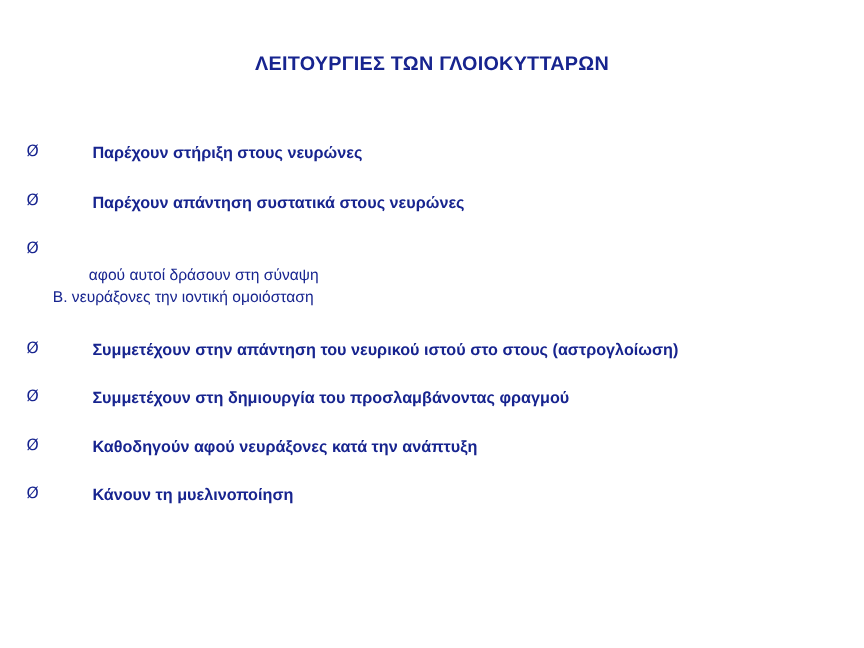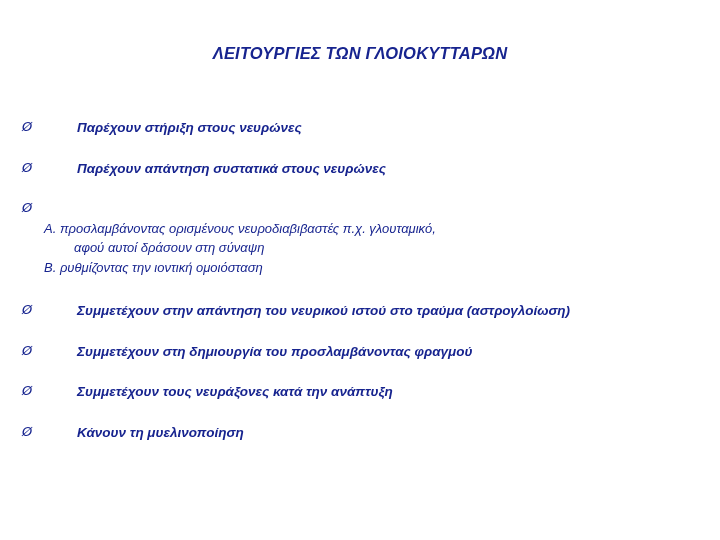--- a/index.html
+++ b/index.html
@@ -12,21 +12,20 @@
     background: #ffffff;
     font-family: "Liberation Sans", sans-serif;
     color: #1a2a8a;
     overflow: hidden;
   }
   .slide {
     position: relative;
     width: 720px;
     height: 540px;
     box-sizing: border-box;
-    font-style: italic;
   }
   .slide-title {
     position: absolute;
     top: 44px;
     left: 0;
     width: 720px;
     text-align: center;
     font-size: 16.5px;
     font-weight: bold;
     color: #17248f;
@@ -94,39 +93,38 @@
     </div>
 
     <div class="bullet">
       <span class="marker">Ø</span>
       <span class="text">Παρέχουν απάντηση συστατικά στους νευρώνες</span>
     </div>
 
     <div class="bullet wide-block">
       <span class="marker">Ø</span>
       <span class="subitems">
-        <span class="subitem">Α. προσλαμβάνοντας ορισμένους νευροδιαβιβαστές π.χ. γλουταμικό,</span>
         <span class="subitem-cont">αφού αυτοί δράσουν στη σύναψη</span>
-        <span class="subitem">Β. ρυθμίζοντας την ιοντική ομοιόσταση</span>
+        <span class="subitem">Β. νευράξονες την ιοντική ομοιόσταση</span>
       </span>
     </div>
 
     <div class="bullet">
       <span class="marker">Ø</span>
-      <span class="text">Συμμετέχουν στην απάντηση του νευρικού ιστού στο τραύμα (αστρογλοίωση)</span>
+      <span class="text">Συμμετέχουν στην απάντηση του νευρικού ιστού στο στους (αστρογλοίωση)</span>
     </div>
 
     <div class="bullet">
       <span class="marker">Ø</span>
       <span class="text">Συμμετέχουν στη δημιουργία του προσλαμβάνοντας φραγμού</span>
     </div>
 
     <div class="bullet">
       <span class="marker">Ø</span>
-      <span class="text">Συμμετέχουν τους νευράξονες κατά την ανάπτυξη</span>
+      <span class="text">Καθοδηγούν αφού νευράξονες κατά την ανάπτυξη</span>
     </div>
 
     <div class="bullet">
       <span class="marker">Ø</span>
       <span class="text">Κάνουν τη μυελινοποίηση</span>
     </div>
 
   </div>
 </div>
 

